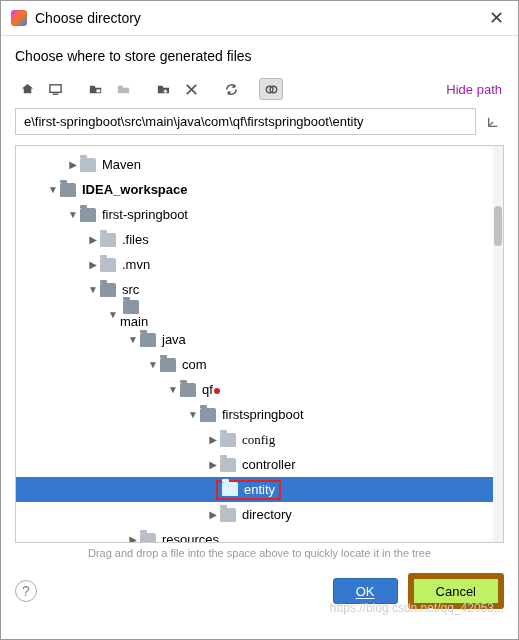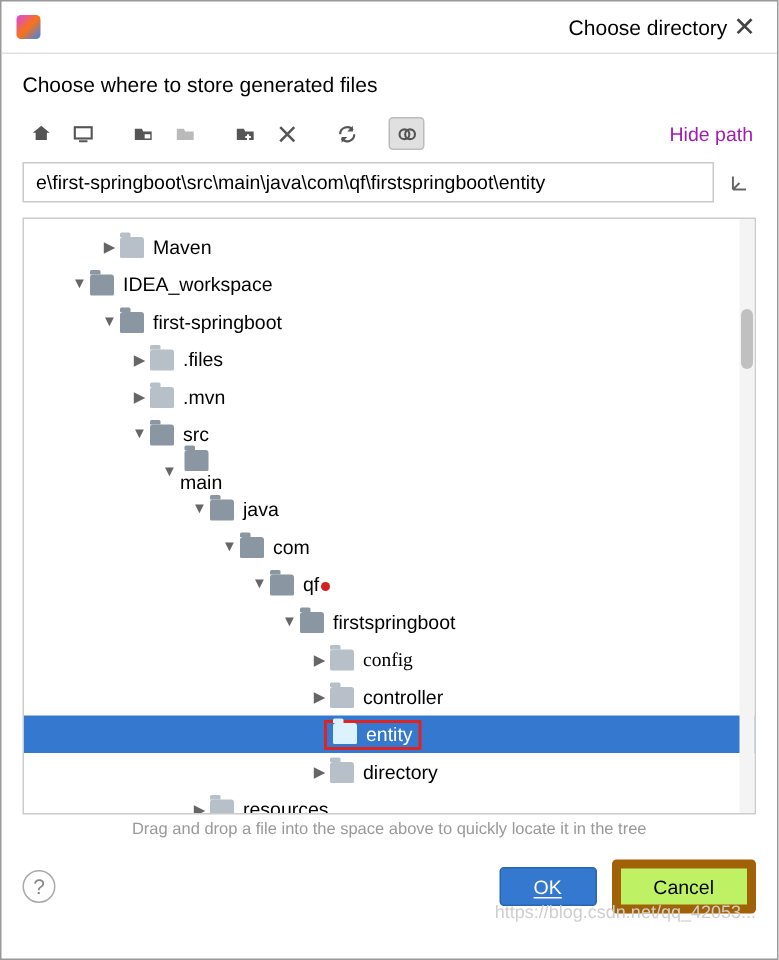--- a/index.html
+++ b/index.html
@@ -1,17 +1,17 @@
 <!DOCTYPE html>
 <html><head>
 <meta charset="utf-8">
 <style>
 * { box-sizing: border-box; margin: 0; padding: 0; }
 body { width: 519px; height: 640px; font-family: "Segoe UI", Arial, sans-serif; font-size: 13px; background: #fff; border: 1px solid #999; position: relative; overflow: hidden; }
-.titlebar { display: flex; align-items: center; padding: 6px 10px; border-bottom: 1px solid #e0e0e0; text-align: right; }
+.titlebar { display: flex; align-items: center; padding: 6px 10px; border-bottom: 1px solid #e0e0e0; }
 .app-icon { width: 16px; height: 16px; background: linear-gradient(135deg,#d946ef,#f97316,#3b82f6); border-radius: 3px; margin-right: 8px; }
 .title { flex: 1; font-size: 14px; }
 .close-x { font-size: 18px; color: #444; cursor: pointer; padding: 0 4px; }
 .subtitle { padding: 12px 14px 10px; font-size: 14px; }
 .toolbar { display: flex; align-items: center; gap: 4px; padding: 4px 14px 8px; }
 .tool-btn { width: 24px; height: 22px; display: flex; align-items: center; justify-content: center; background: #fff; border: 1px solid transparent; border-radius: 3px; cursor: pointer; color: #555; }
 .tool-btn.pressed { background: #e0e0e0; border-color: #bbb; }
 .tool-btn svg { width: 15px; height: 15px; }
 .tool-btn.disabled { opacity: .4; cursor: default; }
 .tool-sep { width: 8px; }
@@ -125,21 +125,21 @@
         <span class="pad" style="width: 50px;"></span>
         <span class="arrow">▶</span>
         <span style="display: inline-flex; align-items: center;">
           <span class="folder"></span>
           <span class="label">Maven</span>
         </span>
       </div>
       <div class="node">
         <span class="pad" style="width: 30px;"></span>
         <span class="arrow">▼</span>
-        <span style="display: inline-flex; align-items: center;">
+        <span style="display: inline-flex; align-items: center; font-weight: bold;">
           <span class="folder-open"></span>
           <span class="label">IDEA_workspace</span>
         </span>
       </div>
       <div class="node">
         <span class="pad" style="width: 50px;"></span>
         <span class="arrow">▼</span>
         <span style="display: inline-flex; align-items: center;">
           <span class="folder-open"></span>
           <span class="label">first-springboot</span>

